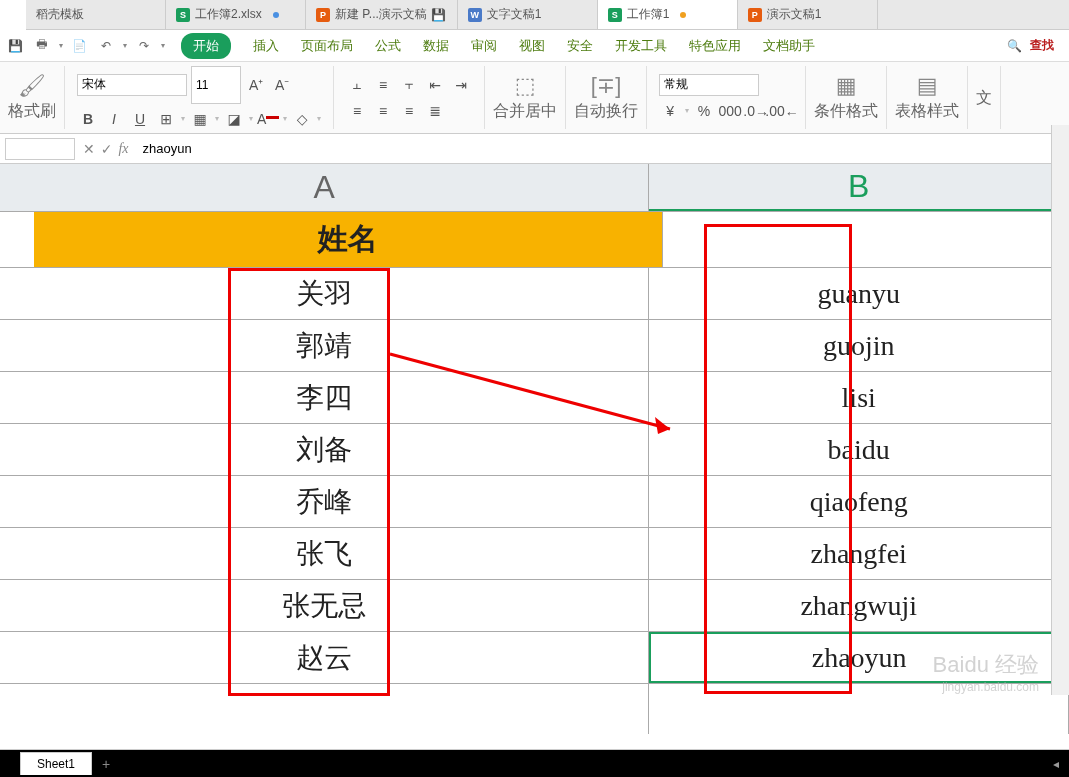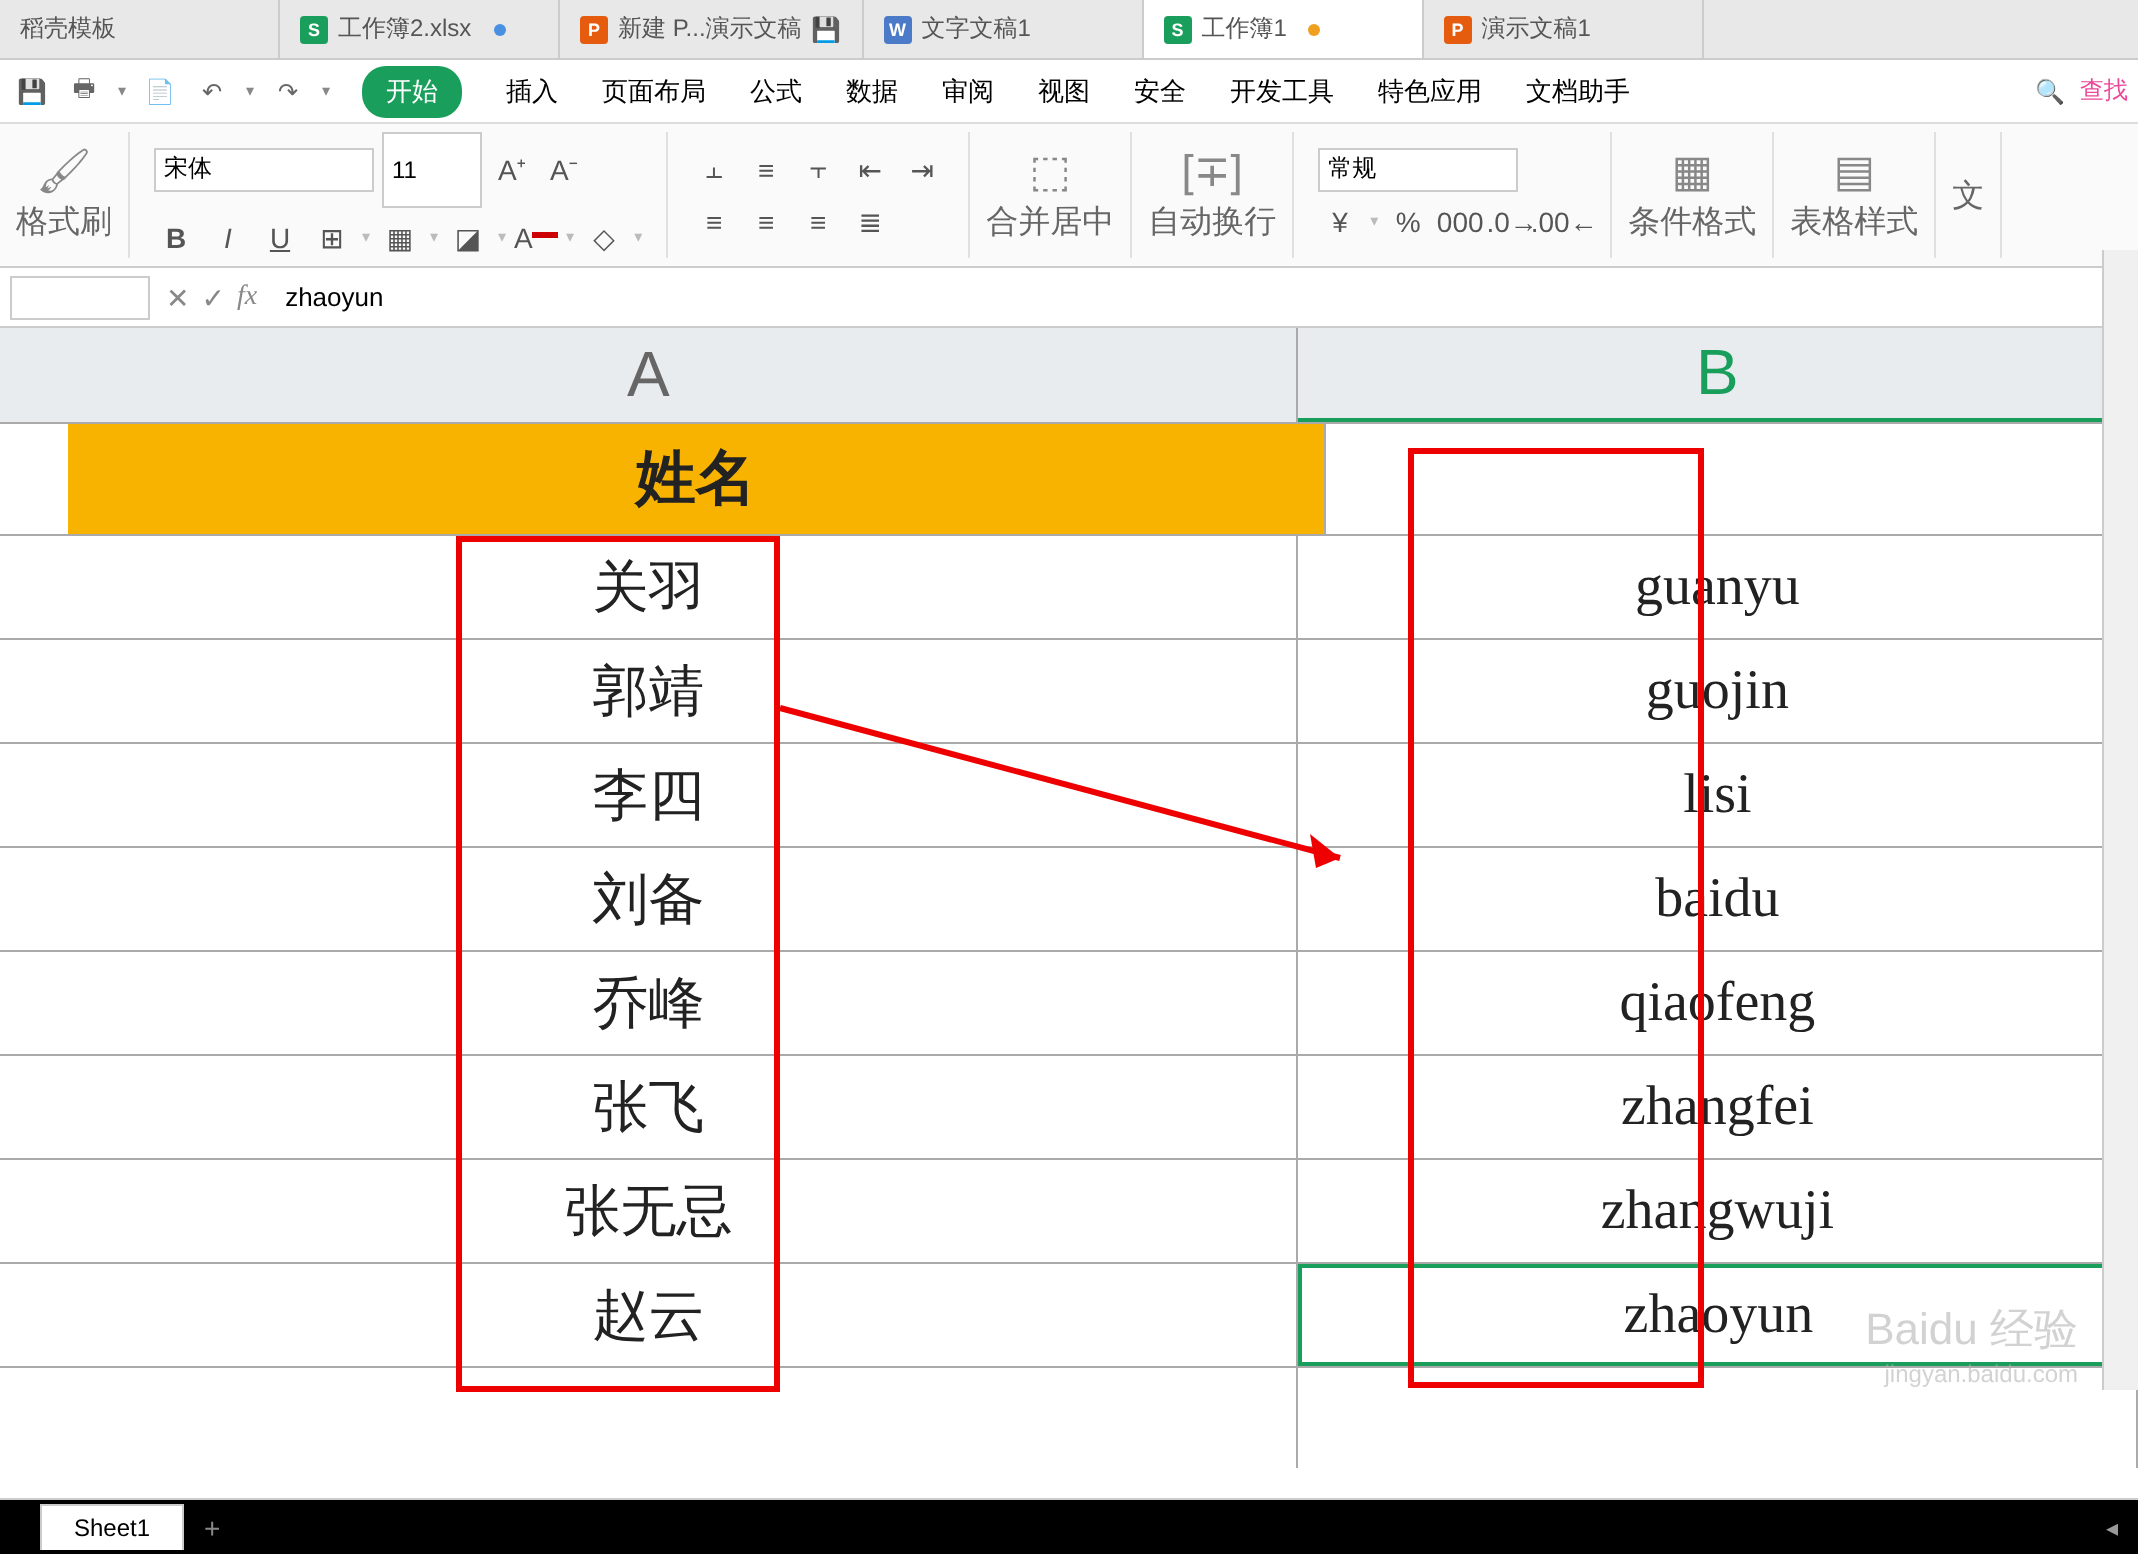--- a/index.html
+++ b/index.html
@@ -1,32 +1,32 @@
 <!DOCTYPE html>
 <html><head>
   <meta charset="utf-8">
   <style>
     * { margin: 0; padding: 0; box-sizing: border-box; }
     body { font-family: "Microsoft YaHei", Arial, sans-serif; font-size: 12px; background: #fff; overflow: hidden; width: 1069px; height: 777px; position: relative; }
     
-    .tabs-bar { display: flex; height: 30px; background: #e8e8e8; border-bottom: 1px solid #ccc; }
+    .tabs-bar { display: flex; height: 30px; background: #e8e8e8; border-bottom: 1px solid #ccc; margin-left: 26px; }
     .tab { display: flex; align-items: center; padding: 0 10px; border-right: 1px solid #ccc; gap: 5px; font-size: 12px; color: #555; cursor: pointer; min-width: 140px; }
     .tab.active { background: #fff; }
     .tab-icon { width: 14px; height: 14px; display: inline-flex; align-items: center; justify-content: center; border-radius: 2px; color: #fff; font-size: 9px; font-weight: bold; }
     .tab-icon.xls { background: #1a9e5c; }
     .tab-icon.ppt { background: #e65c0f; }
     .tab-icon.doc { background: #4a7ac8; }
     .tab-dot { width: 6px; height: 6px; border-radius: 50%; background: #f0a020; margin-left: 6px; }
     .tab-dot.blue { background: #4a90e2; }
     
     .toolbar-row1 { display: flex; align-items: center; height: 32px; padding: 0 5px; gap: 4px; border-bottom: 1px solid #ddd; }
     .tb-icon { width: 22px; height: 22px; display: inline-flex; align-items: center; justify-content: center; color: #666; cursor: pointer; }
     .tb-sep-dd { color: #888; font-size: 8px; margin: 0 2px; }
     .menu-tabs { display: flex; align-items: center; gap: 22px; margin-left: 10px; }
-    .menu-tab { color: #000000; cursor: pointer; font-size: 13px; }
+    .menu-tab { color: #4d7c0f; cursor: pointer; font-size: 13px; }
     .menu-tab.active { background: #1a9e5c; color: #fff; padding: 4px 12px; border-radius: 12px; }
     .spacer { flex: 1; }
     
     .ribbon { display: flex; align-items: flex-start; height: 72px; padding: 4px 0; border-bottom: 1px solid #ccc; background: #fafafa; }
     .ribbon-group { display: flex; flex-direction: column; align-items: center; padding: 0 8px; border-right: 1px solid #e0e0e0; height: 100%; justify-content: center; }
     .ribbon-group.wide { padding: 0 12px; }
     .rg-big-icon { font-size: 22px; color: #888; }
     .rg-label { font-size: 16px; color: #666; margin-top: 2px; }
     .rg-controls { display: flex; flex-direction: column; gap: 4px; }
     .rg-row { display: flex; align-items: center; gap: 4px; }
@@ -126,21 +126,21 @@
     <span class="menu-tab">数据</span>
     <span class="menu-tab">审阅</span>
     <span class="menu-tab">视图</span>
     <span class="menu-tab">安全</span>
     <span class="menu-tab">开发工具</span>
     <span class="menu-tab">特色应用</span>
     <span class="menu-tab">文档助手</span>
   </div>
   <div class="spacer"></div>
   <span class="tb-icon">🔍</span>
-  <span style="color:#ec4899;">查找</span>
+  <span style="color:#b91c1c;margin-right:10px;font-weight:bold;">查找</span>
 </div>
 
 <div class="ribbon">
   <div class="ribbon-group">
     <span class="rg-big-icon">🖌</span>
     <span class="rg-label">格式刷</span>
   </div>
   <div class="ribbon-group wide">
     <div class="rg-controls">
       <div class="rg-row">

